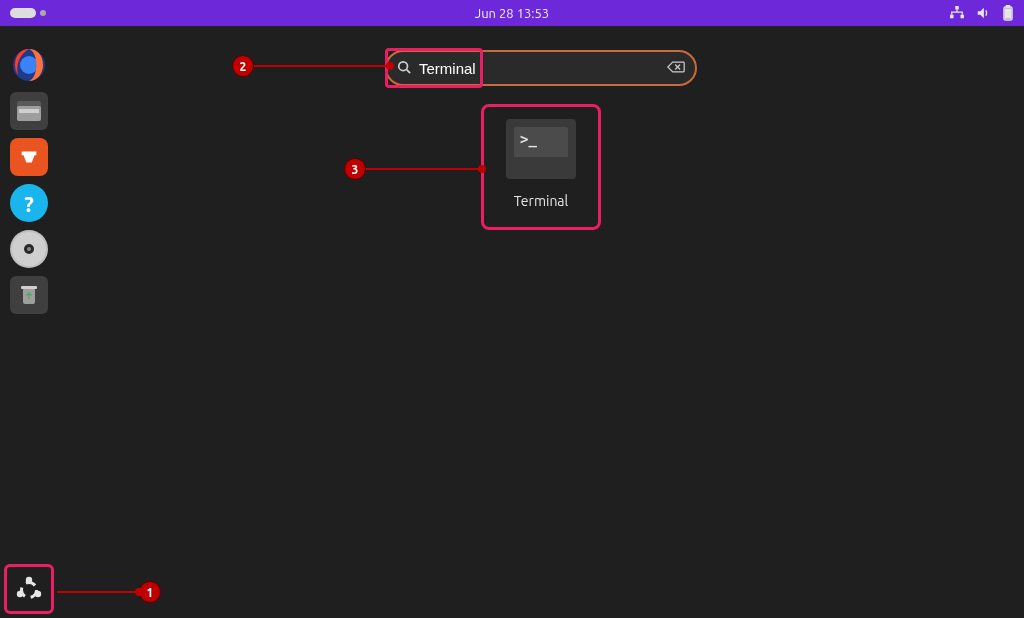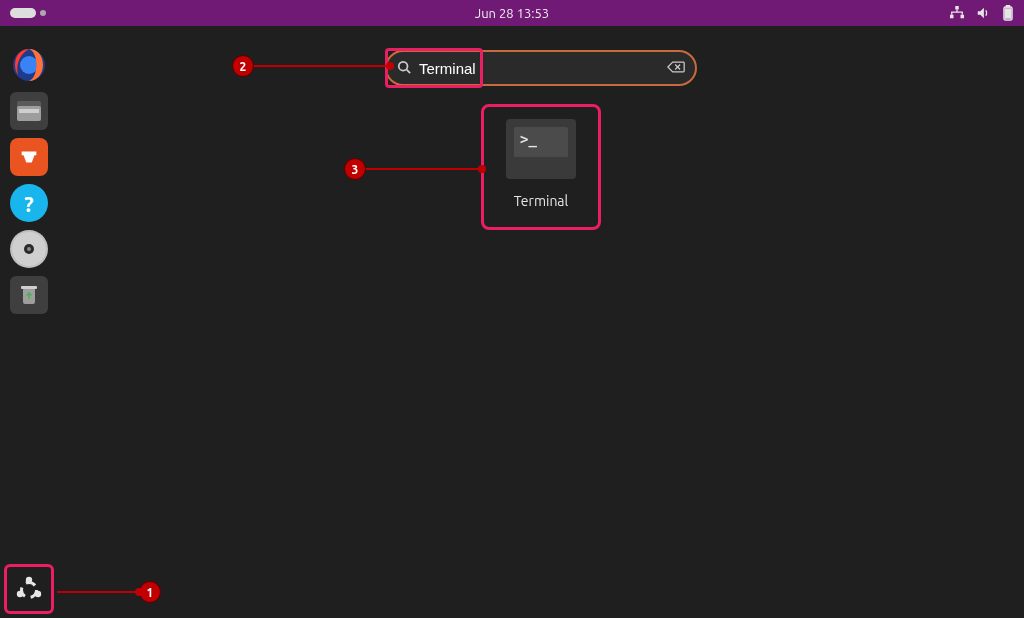--- a/index.html
+++ b/index.html
@@ -11,21 +11,21 @@
     color: #e6e6e6;
     position: relative;
     overflow: hidden;
   }
 
   
   .topbar {
     position: absolute;
     top: 0; left: 0; right: 0;
     height: 26px;
-    background: #701a75;
+    background: #6d28d9;
     display: flex;
     align-items: center;
     justify-content: center;
     font-size: 13px;
     color: #f0f0f0;
   }
   .topbar-left {
     position: absolute;
     left: 10px; top: 50%;
     transform: translateY(-50%);

